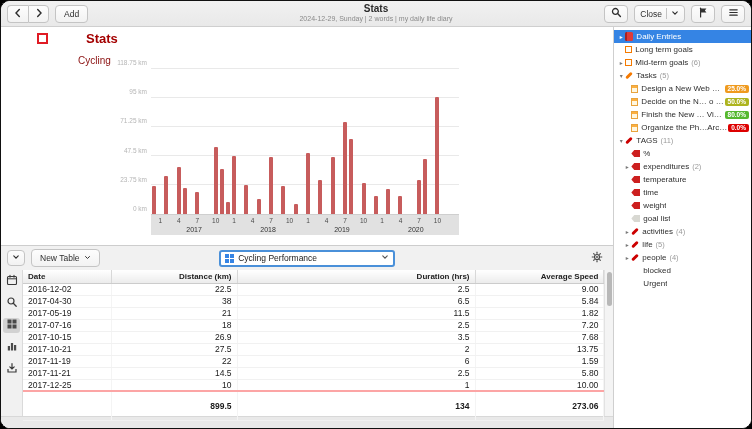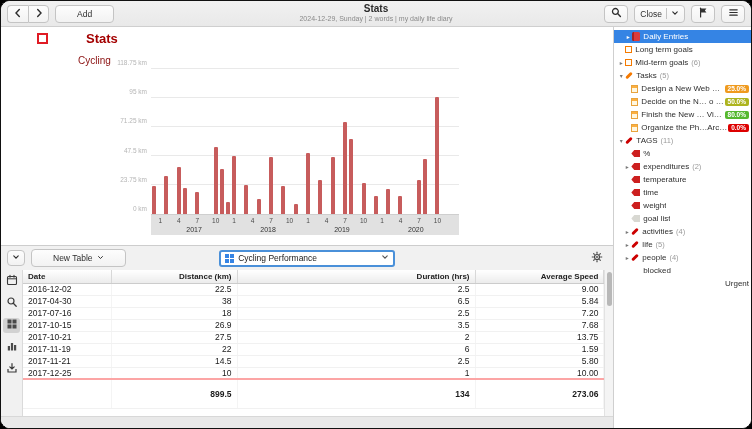--- a/index.html
+++ b/index.html
@@ -8,21 +8,21 @@
 
   
   .titlebar { position:relative; height:26px; background:linear-gradient(#f1f1f1,#e9e9e9); border-bottom:1px solid #cfcfcf; display:flex; align-items:center; padding:0 6px; }
   .hb-left, .hb-right { display:flex; align-items:center; gap:6px; z-index:2; }
   .hb-right { margin-left:auto; }
   .nav-group { display:flex; }
   .btn { display:flex; align-items:center; justify-content:center; height:18px; background:linear-gradient(#fdfdfd,#f2f2f2); border:1px solid #c4c4c4; border-radius:4px; font-size:8.5px; color:#2e2e2e; cursor:pointer; }
   .nav-btn { width:21px; }
   .nav-group .nav-btn:first-child { border-radius:4px 0 0 4px; border-right:none; }
   .nav-group .nav-btn:last-child { border-radius:0 4px 4px 0; }
-  .tb-btn { padding:0 21px; gap:4px; }
+  .tb-btn { padding:0 8px; gap:4px; }
   .icon-btn { width:24px; }
   .split-btn { padding:0 5px; gap:4px; }
   .split-div { width:1px; height:11px; background:#c4c4c4; }
   .hb-center { position:absolute; left:50%; top:2px; transform:translateX(-50%); text-align:center; line-height:1.15; }
   .wt { font-size:10px; font-weight:bold; color:#2b2b2b; }
   .ws { font-size:7px; color:#8a8a8a; }
 
   
   .body-row { display:flex; height:402px; }
   .left-col { width:614px; display:flex; flex-direction:column; }
@@ -315,20 +315,26 @@
                     <td style="text-align: right;">2.5</td>
                     <td style="text-align: right;">9.00</td>
                   </tr>
                   <tr>
                     <td style="text-align: left;">2017-04-30</td>
                     <td style="text-align: right;">38</td>
                     <td style="text-align: right;">6.5</td>
                     <td style="text-align: right;">5.84</td>
                   </tr>
                   <tr>
+                    <td style="text-align: left;">2017-05-19</td>
+                    <td style="text-align: right;">21</td>
+                    <td style="text-align: right;">11.5</td>
+                    <td style="text-align: right;">1.82</td>
+                  </tr>
+                  <tr>
                     <td style="text-align: left;">2017-07-16</td>
                     <td style="text-align: right;">18</td>
                     <td style="text-align: right;">2.5</td>
                     <td style="text-align: right;">7.20</td>
                   </tr>
                   <tr>
                     <td style="text-align: left;">2017-10-15</td>
                     <td style="text-align: right;">26.9</td>
                     <td style="text-align: right;">3.5</td>
                     <td style="text-align: right;">7.68</td>
@@ -368,21 +374,21 @@
             <div class="vscroll">
                 <div class="vthumb"></div>
               </div>
           </div>
         </div>
         <div class="bp-footer"></div>
       </div>
     </div>
 
     <aside class="tree" id="tree">
-        <div class="trow sel" style="padding-left: 10px;">
+        <div class="trow sel" style="padding-left: 3px;">
           <span class="exp">▸</span>
           <span class="ic ic-nb"></span>
           <span class="lbl">Daily Entries</span>
         </div>
         <div class="trow" style="padding-left: 3px;">
           <span class="exp"></span>
           <span class="ic ic-box"></span>
           <span class="lbl">Long term goals</span>
         </div>
         <div class="trow" style="padding-left: 3px;">
@@ -474,20 +480,20 @@
           <span class="exp">▸</span>
           <span class="ic ic-pen pen-r"></span>
           <span class="lbl">people</span>
           <span class="cnt">(4)</span>
         </div>
         <div class="trow" style="padding-left: 9px;">
           <span class="exp"></span>
           <span class="ic ic-none"></span>
           <span class="lbl">blocked</span>
         </div>
-        <div class="trow" style="padding-left: 9px; justify-content: flex-end;">
+        <div class="trow" style="padding-left: 9px;">
           <span class="exp"></span>
           <span class="ic ic-none"></span>
           <span class="lbl">Urgent</span>
         </div>
       </aside>
   </div>
 </div>
 
 </body></html>

